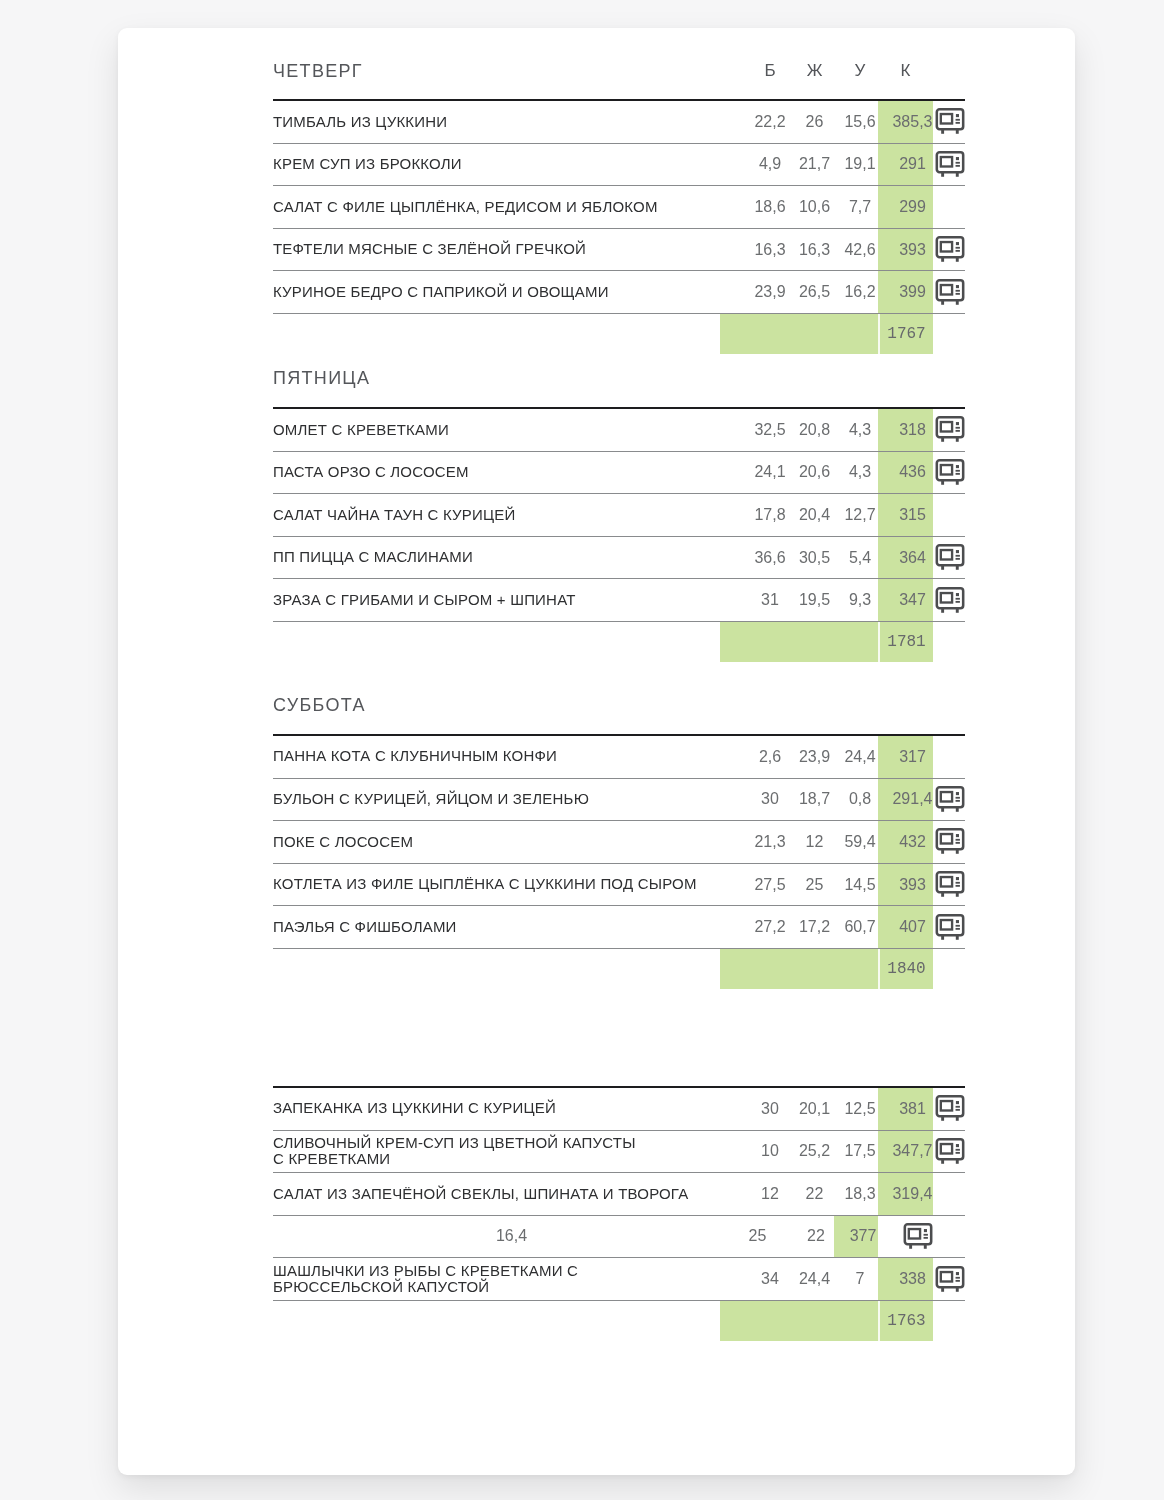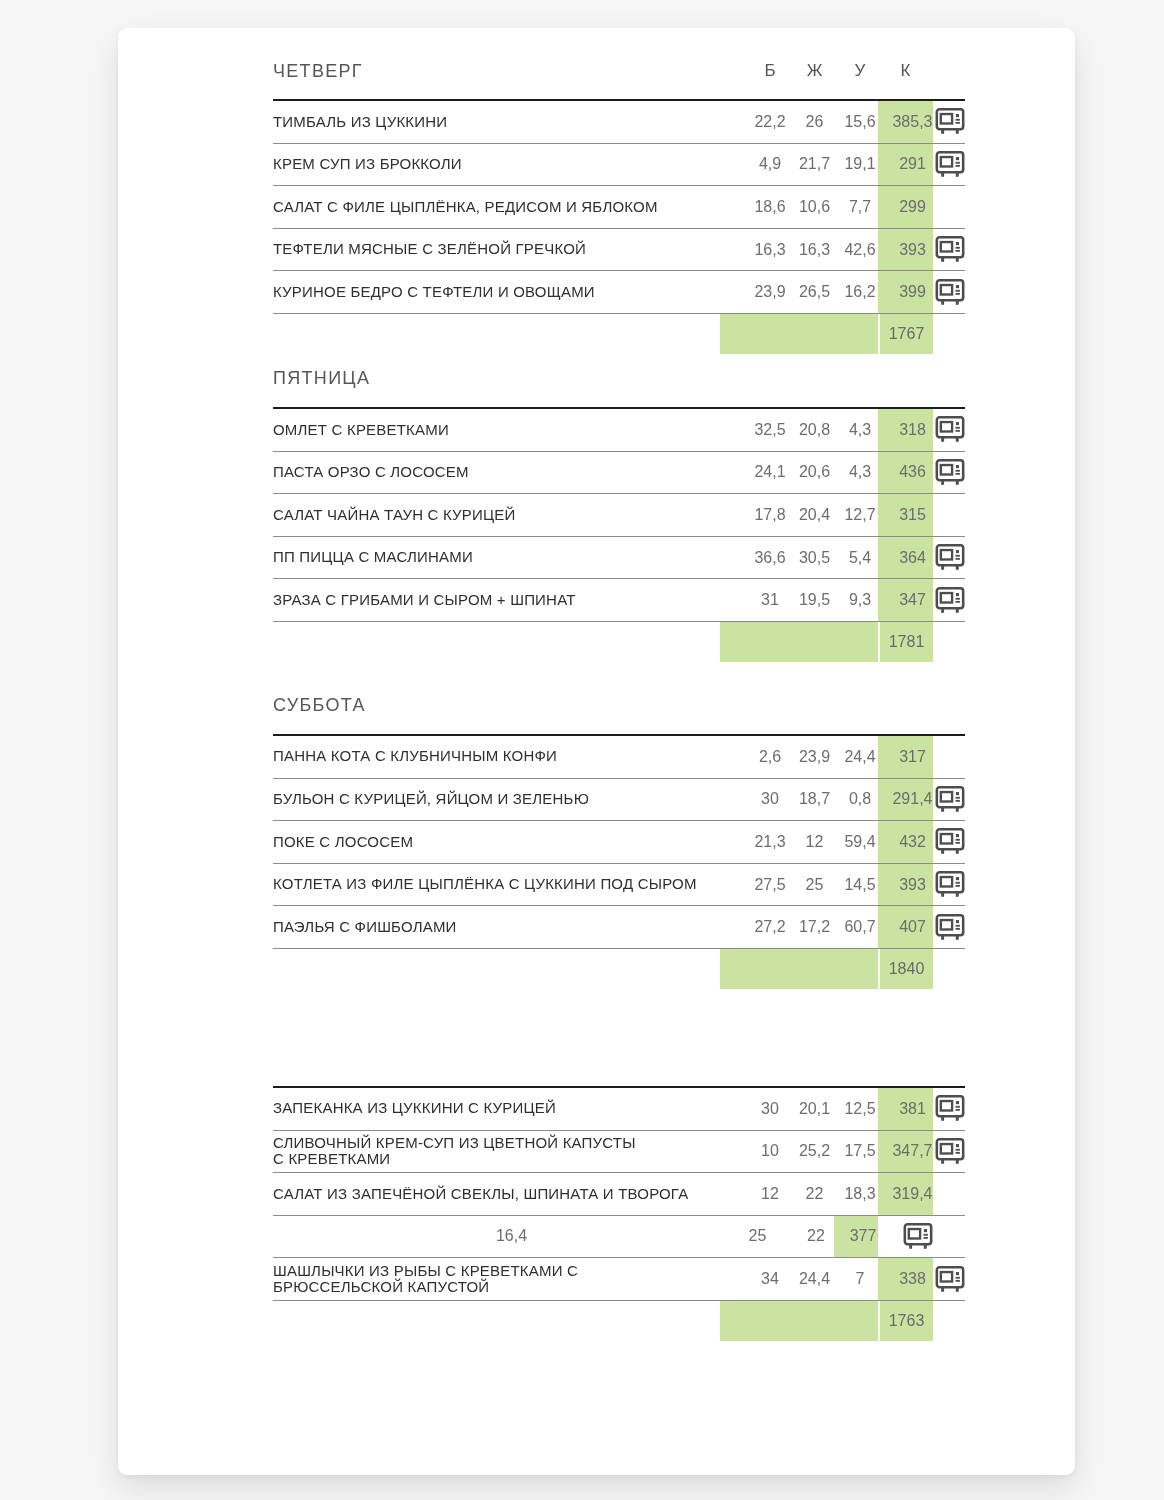--- a/index.html
+++ b/index.html
@@ -90,20 +90,21 @@
     display: flex;
     align-items: center;
     justify-content: flex-end;
   }
   .micro-svg { width: 30px; height: 29px; display: block; }
 
   .total-row {
     display: grid;
     grid-template-columns: 447px 213px 32px;
     height: 40px;
+    font-family: Liberation Mono, monospace;
   }
   .total-bar {
     background: #cbe3a0;
     display: flex;
     justify-content: flex-end;
     align-items: stretch;
   }
   .total-k {
     width: 55px;
     border-left: 2px solid rgba(255,255,255,0.85);
@@ -190,21 +191,21 @@
     <rect x="23" y="7.3" width="3.4" height="3.4" fill="#4c4d4f"></rect>
     <rect x="22.6" y="12.6" width="4.8" height="2" fill="#4c4d4f"></rect>
     <rect x="22.6" y="16" width="4.8" height="2" fill="#4c4d4f"></rect>
     <rect x="6.8" y="24" width="3.2" height="5" fill="#4c4d4f"></rect>
     <rect x="22.9" y="24" width="3.2" height="5" fill="#4c4d4f"></rect>
   </svg>
 </div>
   </div>
 
   <div class="row">
-    <div class="dish">КУРИНОЕ БЕДРО С ТЕФТЕЛИ И ОВОЩАМИ</div>
+    <div class="dish">КУРИНОЕ БЕДРО С ПАПРИКОЙ И ОВОЩАМИ</div>
     <div class="val v-b">23,9</div>
     <div class="val v-zh">26,5</div>
     <div class="val v-u">16,2</div>
     <div class="val v-k">399</div>
     <div class="icon-cell">
   <svg class="micro-svg" viewBox="0 0 33 31" aria-hidden="true">
     <rect x="2" y="2" width="29" height="22" rx="3" fill="none" stroke="#4c4d4f" stroke-width="2.8"></rect>
     <rect x="6.4" y="7.3" width="12.4" height="10.4" fill="none" stroke="#4c4d4f" stroke-width="2.6"></rect>
     <rect x="23" y="7.3" width="3.4" height="3.4" fill="#4c4d4f"></rect>
     <rect x="22.6" y="12.6" width="4.8" height="2" fill="#4c4d4f"></rect>

